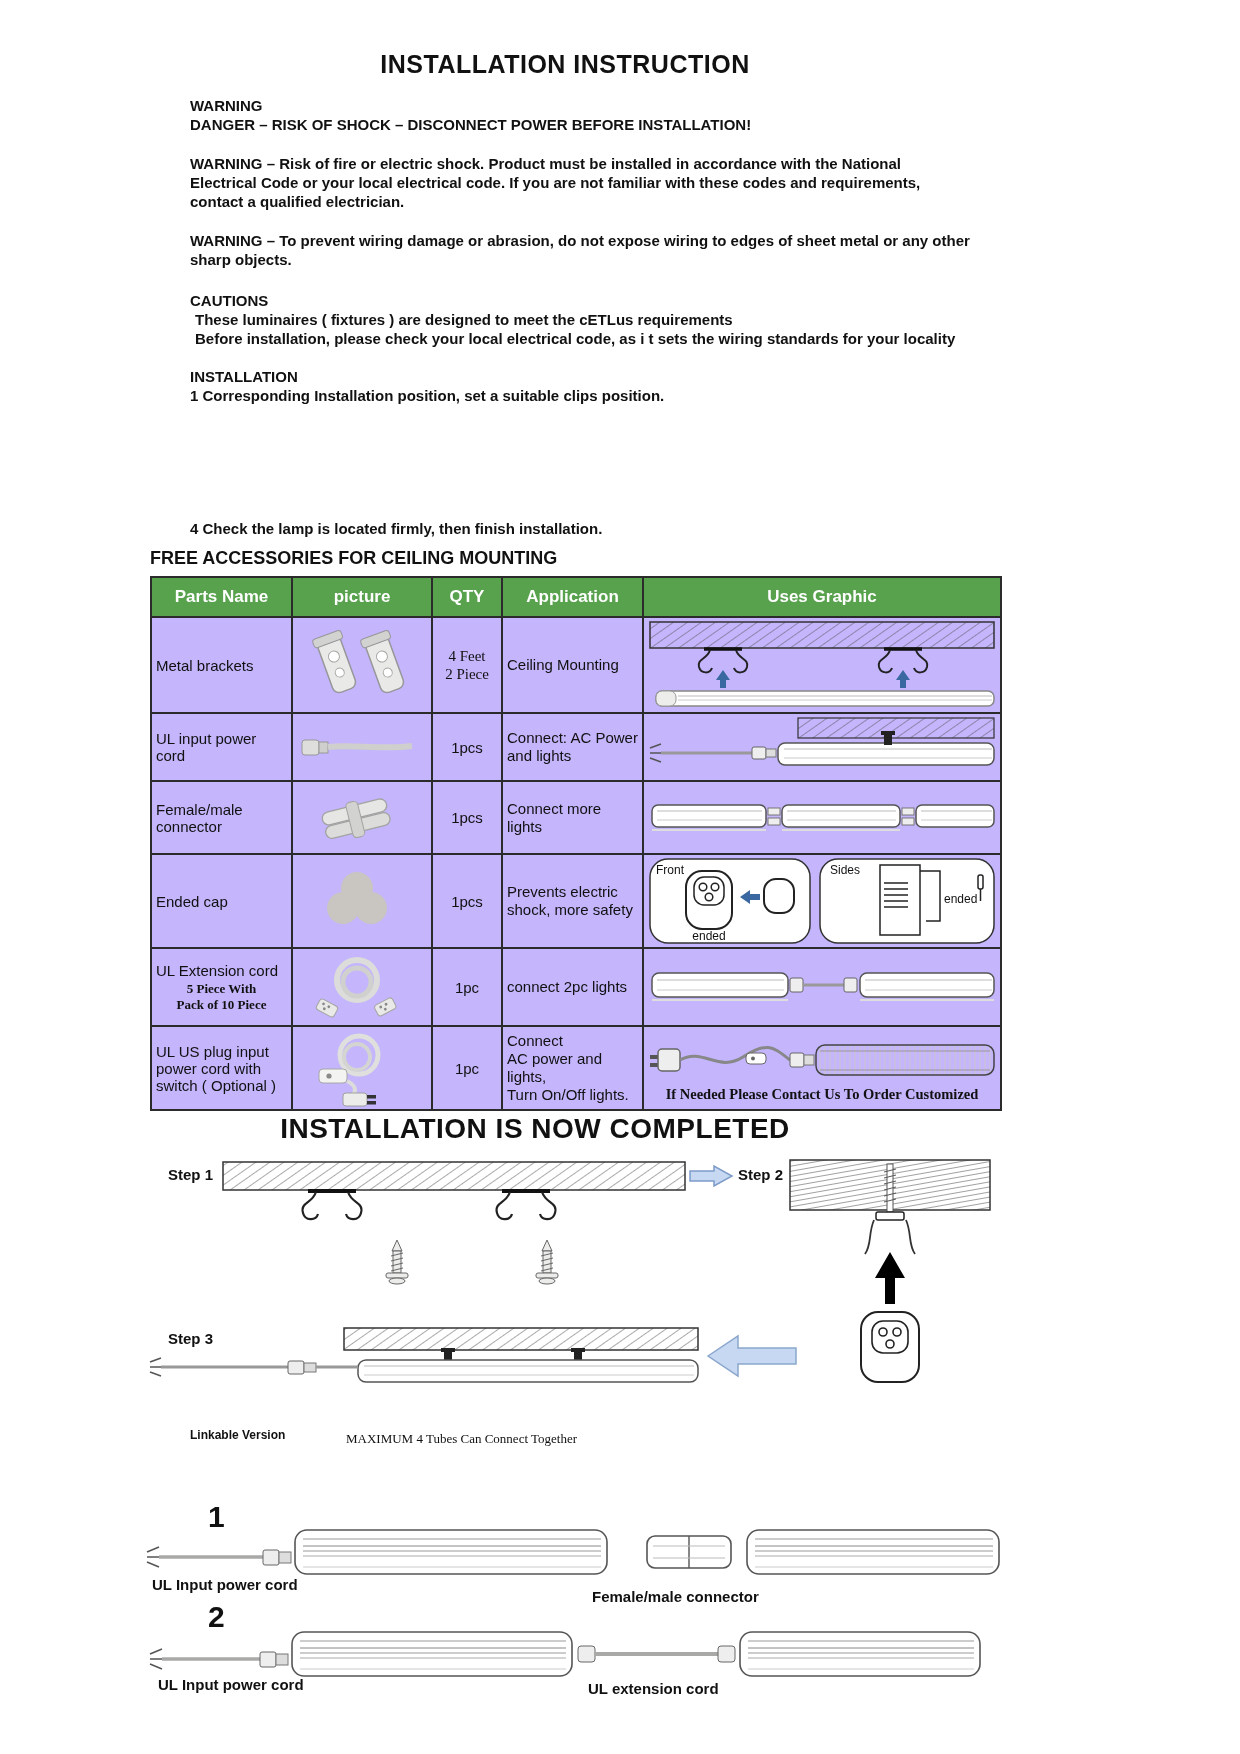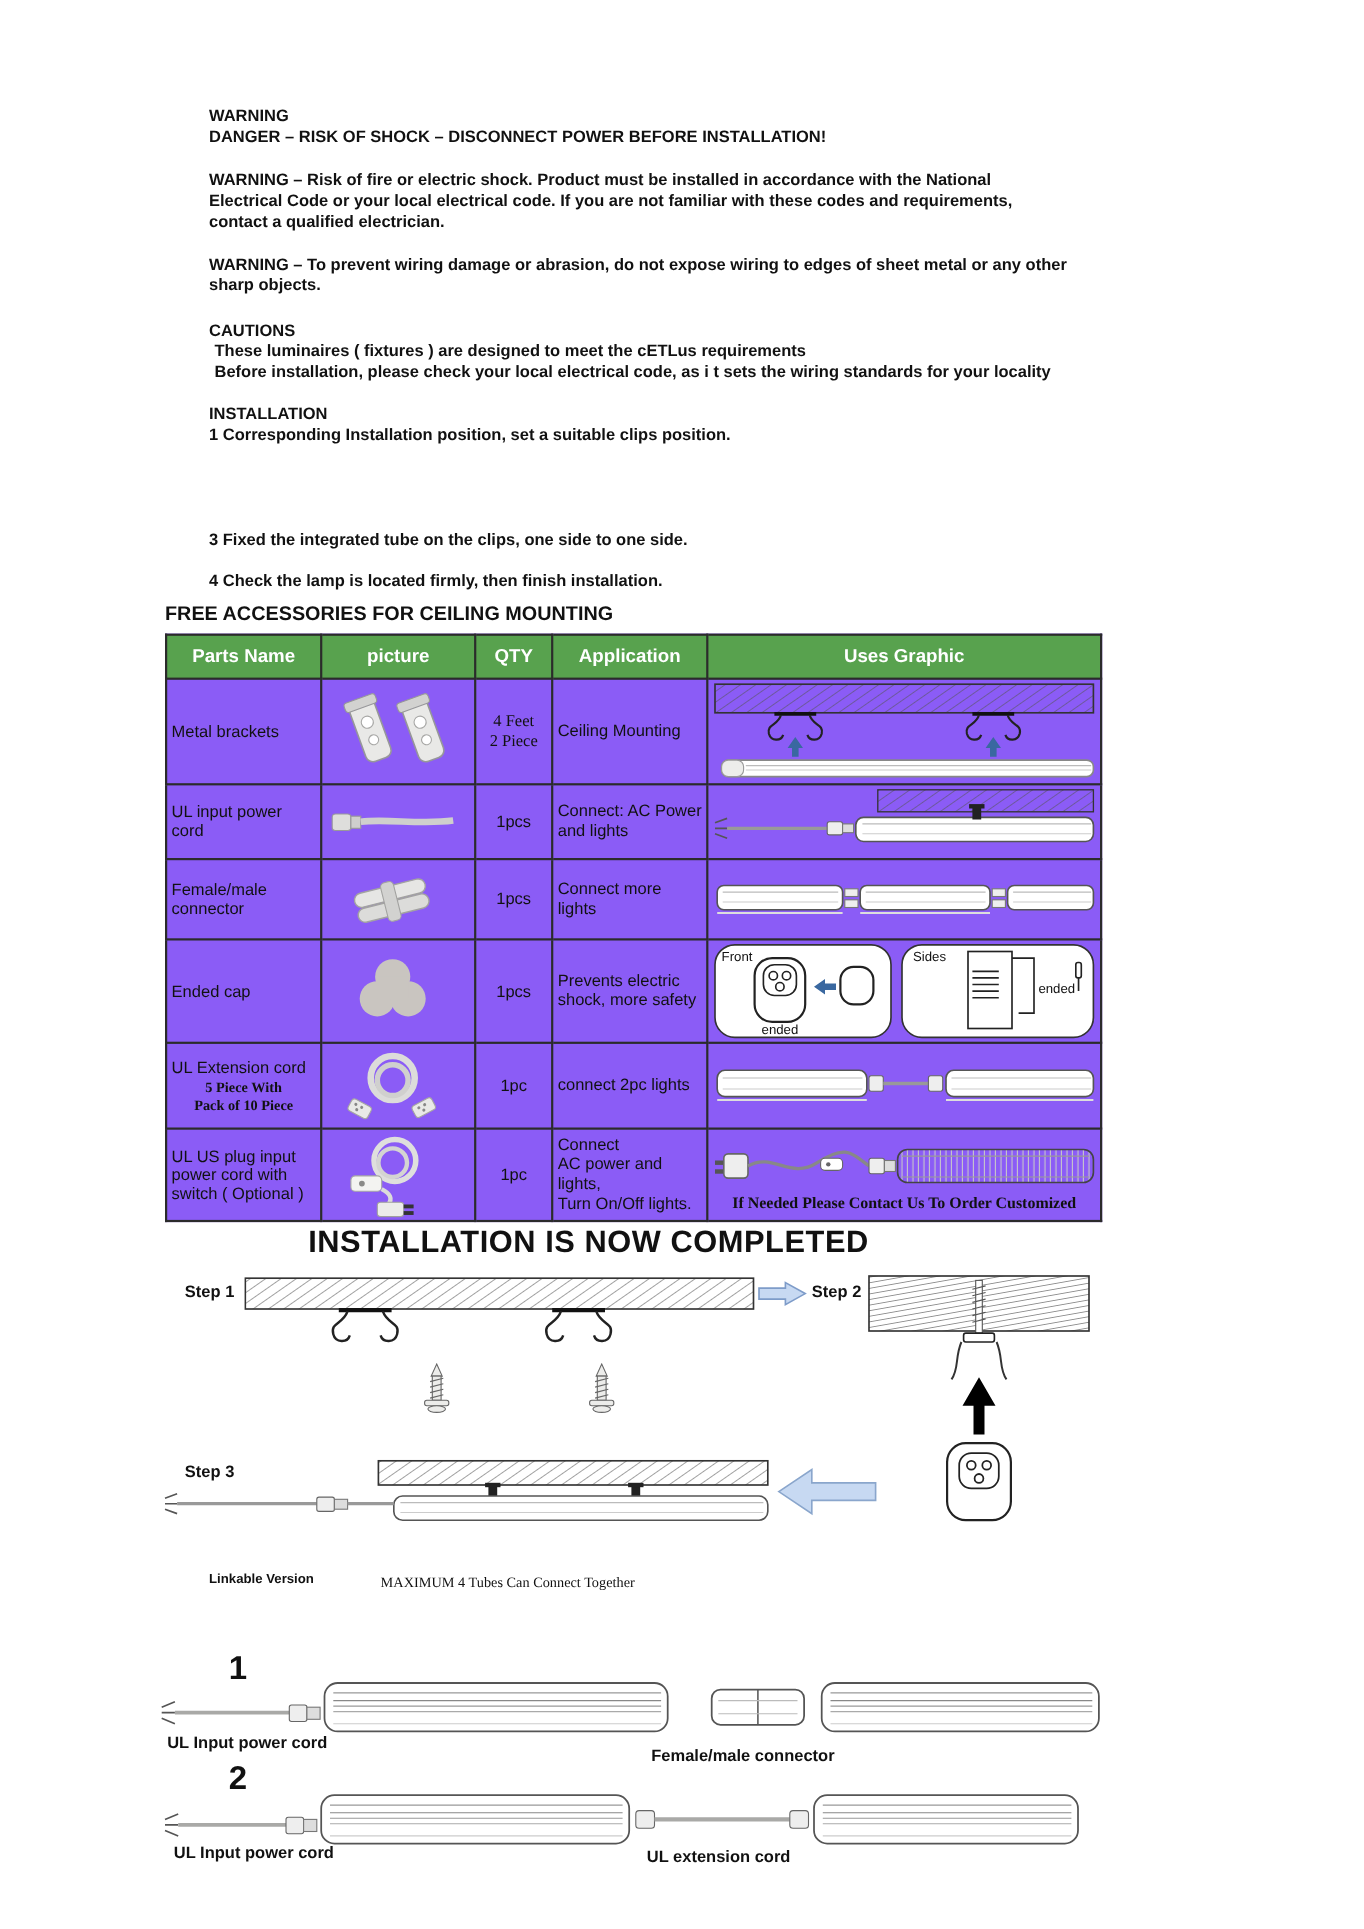--- a/index.html
+++ b/index.html
@@ -11,21 +11,21 @@
   .abs { position:absolute; }
   .center-col { left:0; width:1130px; text-align:center; }
   .brand { font-family:"Liberation Serif", serif; font-weight:bold; font-size:34px; letter-spacing:1px; }
   .doc-title { font-weight:bold; font-size:25px; letter-spacing:0.5px; }
   .body-b { font-weight:bold; font-size:15px; line-height:19px; white-space:pre-line; }
   .left-col { left:190px; width:780px; }
   .sec-heading { font-weight:bold; font-size:18px; }
   .big-heading { font-weight:bold; font-size:28px; letter-spacing:0.5px; }
 
   
-  table.acc { border-collapse:collapse; table-layout:fixed; width:850px; background:#8b5cf6; }
+  table.acc { border-collapse:collapse; table-layout:fixed; width:850px; background:#c4b5fd; }
   table.acc, table.acc td, table.acc th { border:2px solid #2b2b2b; }
   table.acc th {
     background:#58a24e; color:#fff; font-weight:bold; font-size:17px; height:40px; text-align:center;
   }
   table.acc td { vertical-align:middle; font-size:15px; font-weight:normal; padding:2px 4px; }
   td.name { padding-left:7px; }
   td.qty { text-align:center; white-space:pre-line; }
   td.app { white-space:pre-line; font-size:14.5px; line-height:18px; }
   td.pic, td.graphic { text-align:center; padding:1px; }
   .name-sub { font-family:"Liberation Serif", serif; font-weight:bold; font-size:13px; text-align:center; white-space:pre-line; line-height:16px; margin-top:2px; }
@@ -52,36 +52,36 @@
       </pattern>
       <pattern id="hatchB" width="5" height="12" patternUnits="userSpaceOnUse" patternTransform="rotate(80)">
         <line x1="0" y1="0" x2="0" y2="12" stroke="#444" stroke-width="1"></line>
       </pattern>
       <pattern id="ribs" width="5" height="40" patternUnits="userSpaceOnUse">
         <line x1="2" y1="0" x2="2" y2="40" stroke="#c9c9c9" stroke-width="1"></line>
       </pattern>
     </defs>
   </svg>
 
+  <div class="abs center-col doc-title" style="top:50px;">INSTALLATION INSTRUCTION</div>
 
   <div class="abs left-col body-b" style="top:154px;">WARNING – Risk of fire or electric shock. Product must be installed in accordance with the National
 Electrical Code or your local electrical code. If you are not familiar with these codes and requirements,
 contact a qualified electrician.</div>
   <div class="abs left-col body-b" style="top:96px;">WARNING
 DANGER – RISK OF SHOCK – DISCONNECT POWER BEFORE INSTALLATION!</div>
   <div class="abs left-col body-b" style="top:231px;">WARNING – To prevent wiring damage or abrasion, do not expose wiring to edges of sheet metal or any other
 sharp objects.</div>
 
   <div class="abs left-col body-b" style="top:291px;">CAUTIONS</div>
   <div class="abs body-b" style="left:195px; top:310px; width:780px;">These luminaires ( fixtures ) are designed to meet the cETLus requirements</div>
   <div class="abs body-b" style="left:195px; top:329px; width:820px;">Before installation, please check your local electrical code, as i t sets the wiring standards for your locality</div>
 
   <div class="abs left-col body-b" style="top:367px;">INSTALLATION</div>
   <div class="abs left-col body-b" style="top:386px;">1 Corresponding Installation position, set a suitable clips position.</div>
-  <div class="abs left-col body-b" style="top:481px;">3  Fixed the integrated tube on the clips, one side to one side.</div>
   <div class="abs left-col body-b" style="top:519px;">4  Check the lamp is located firmly, then finish installation.</div>
 
   <div class="abs sec-heading" style="left:150px; top:548px;text-align:right;">FREE ACCESSORIES FOR CEILING MOUNTING</div>
 
   <table class="acc abs" style="left:150px; top:576px;">
     <colgroup>
         <col style="width:141px">
         <col style="width:140px">
         <col style="width:70px">
         <col style="width:141px">

